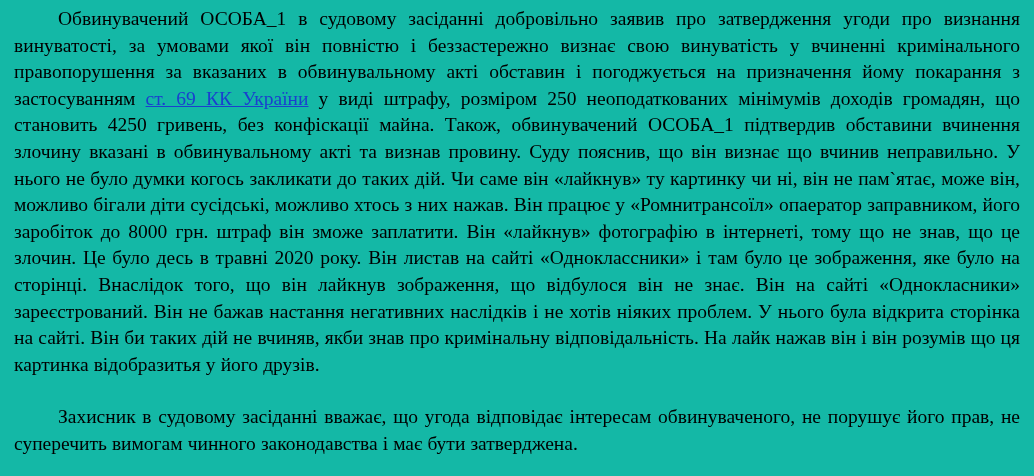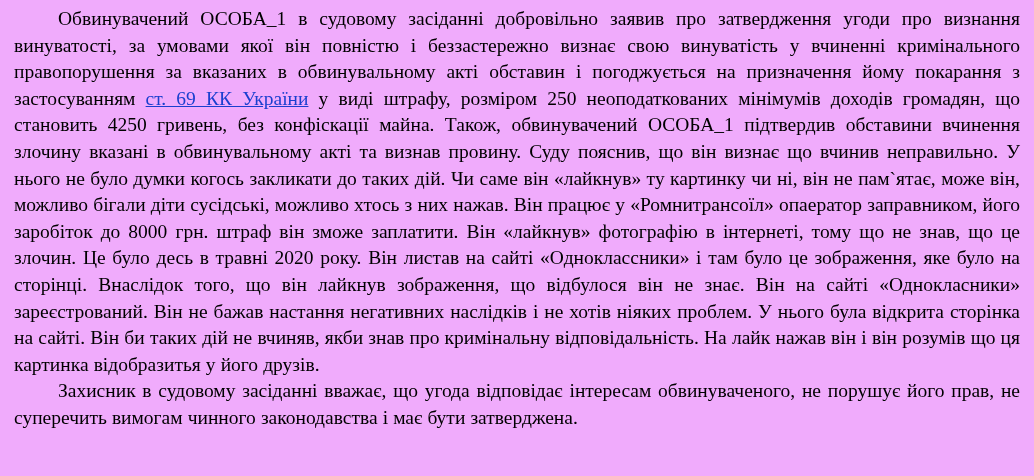--- a/index.html
+++ b/index.html
@@ -12,32 +12,33 @@
     height: 476px;
     font-family: "Liberation Serif", serif;
     color: #000000;
     overflow: hidden;
   }
   .page {
     width: 1034px;
     height: 476px;
     box-sizing: border-box;
     padding: 6px 14px 0 14px;
-    background: #f0abfc;
+    background: #14b8a6;
   }
   .para {
     margin: 0;
     font-size: 19.5px;
     line-height: 26.6px;
     text-align: justify;
     text-indent: 44px;
     letter-spacing: 0;
     word-spacing: 0.2px;
   }
   .para + .para {
+    margin-top: 26px;
   }
   .law-link {
     color: #1a3fcf;
     text-decoration: underline;
     cursor: pointer;
   }
 </style>
 </head>
 <body>
 

